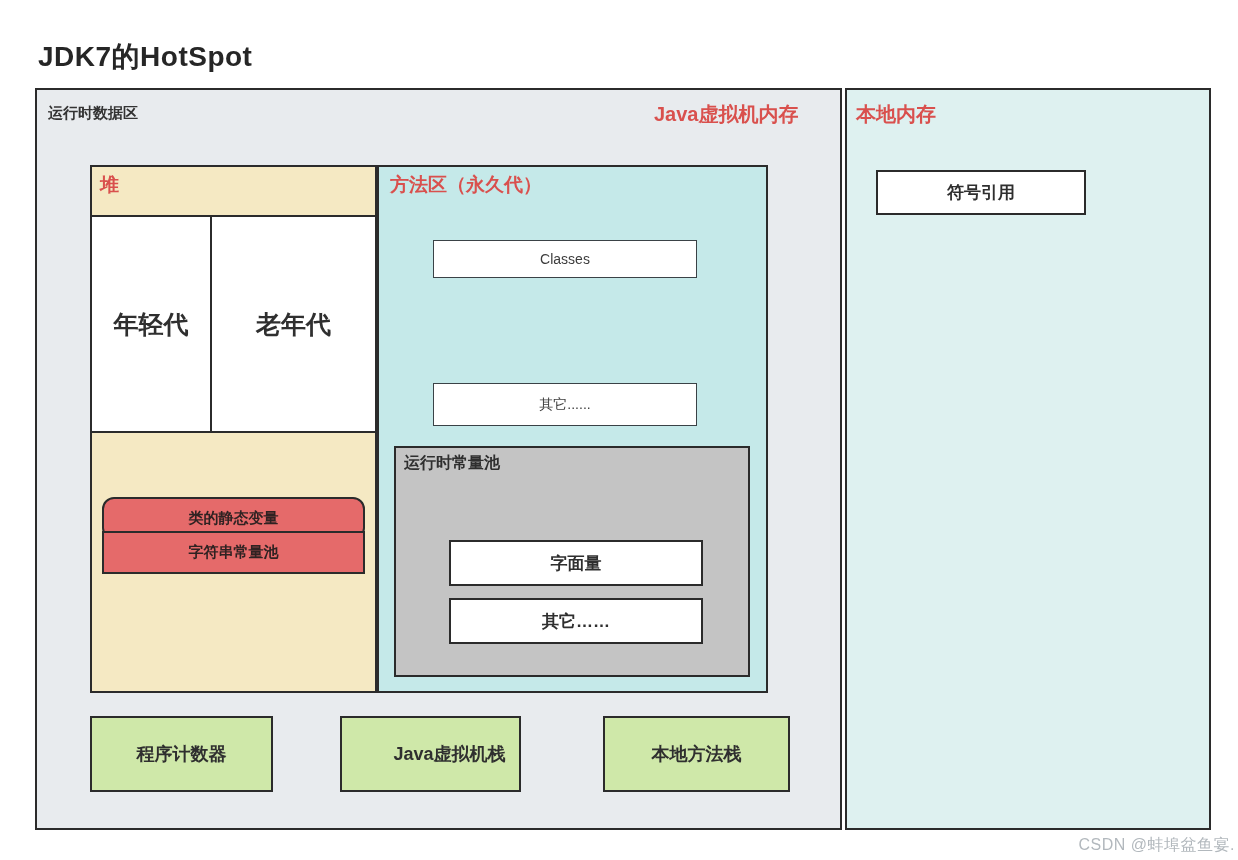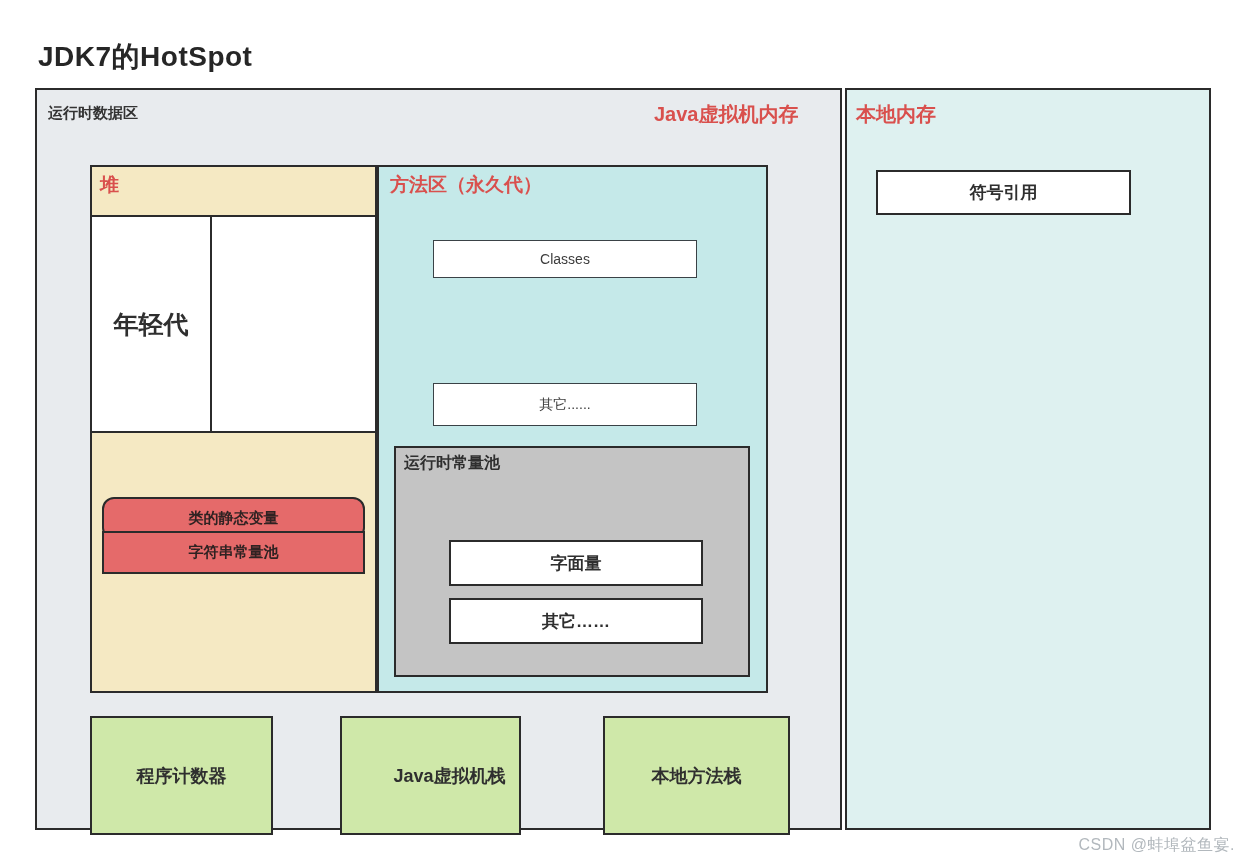--- a/index.html
+++ b/index.html
@@ -113,33 +113,33 @@
     background: #ffffff;
     border: 2px solid #2b2b2b;
     display: flex; align-items: center; justify-content: center;
     font-size: 17px; font-weight: bold; color: #2f2f2f;
   }
   .literal-box { top: 540px; }
   .others-box-2 { top: 598px; }
 
   
   .green-box {
-    top: 716px; height: 119px;
+    top: 716px; height: 76px;
     background: #cfe8a9;
     border: 2px solid #2b2b2b;
     display: flex; align-items: center; justify-content: center;
     font-size: 18px; font-weight: bold; color: #2f2f2f;
   }
   .green-pc { left: 90px; width: 183px; }
   .green-vm { left: 340px; width: 181px; padding-left: 38px; }
   .green-native { left: 603px; width: 187px; }
 
   
   .symbol-box {
-    left: 876px; top: 170px; width: 255px; height: 45px;
+    left: 876px; top: 170px; width: 210px; height: 45px;
     background: #ffffff;
     border: 2px solid #2b2b2b;
     display: flex; align-items: center; justify-content: center;
     font-size: 17px; font-weight: bold; color: #2f2f2f;
   }
 
   .watermark {
     top: 835px; right: 3px;
     font-size: 16px; color: #b2b8bd;
     letter-spacing: 0.5px;
@@ -158,20 +158,21 @@
 
   <div class="abs region-label">运行时数据区</div>
   <div class="abs red-label jvm-mem-label">Java虚拟机内存</div>
   <div class="abs red-label native-mem-label">本地内存</div>
 
   <div class="abs heap-box"></div>
   <div class="abs heap-label">堆</div>
 
   <div class="abs gen-row">
     <div class="gen-cell gen-young">年轻代</div>
+    <div class="gen-cell gen-old">老年代</div>
   </div>
 
   <div class="abs red-box red-box-1">类的静态变量</div>
   <div class="abs red-box red-box-2">字符串常量池</div>
 
   <div class="abs method-box"></div>
   <div class="abs method-label">方法区（永久代）</div>
 
   <div class="abs white-thin-box classes-box">Classes</div>
   <div class="abs white-thin-box others-box-1">其它......</div>

